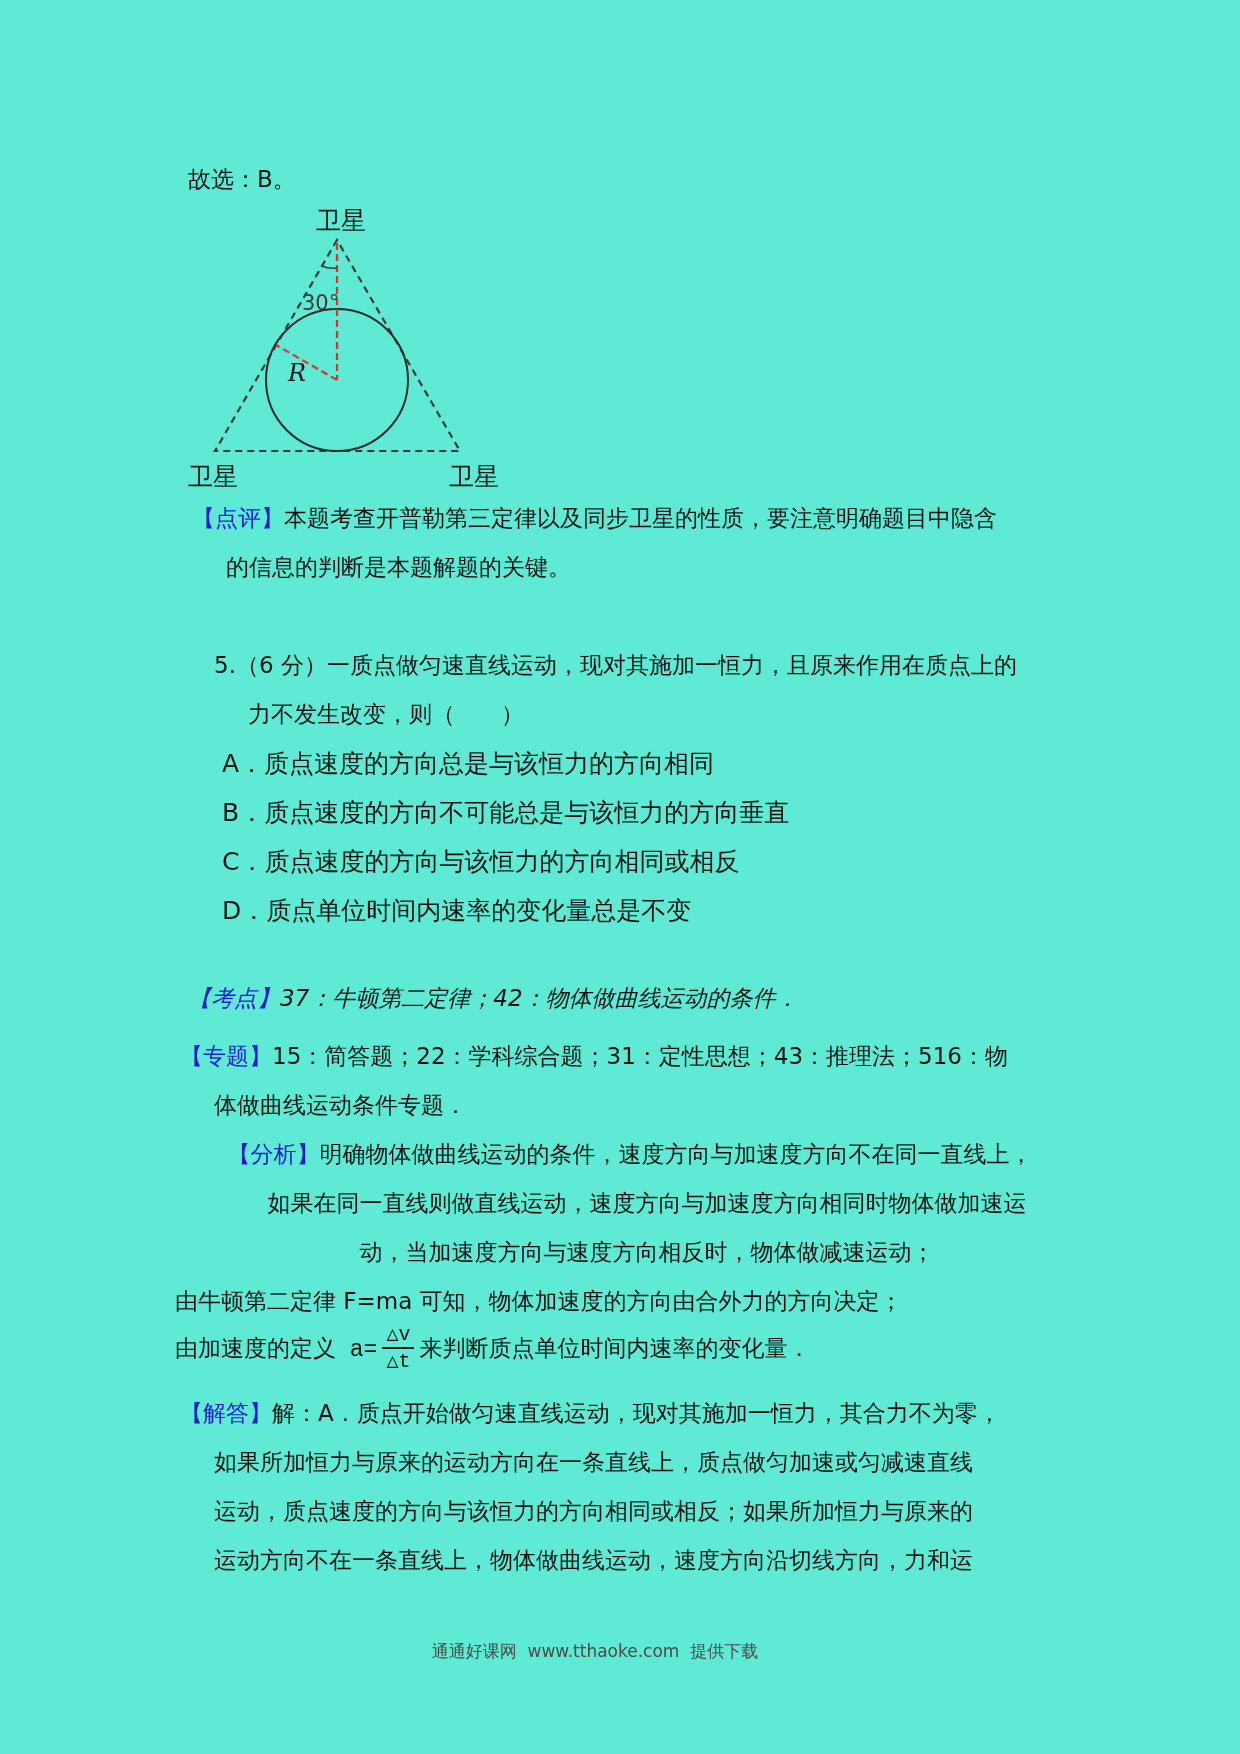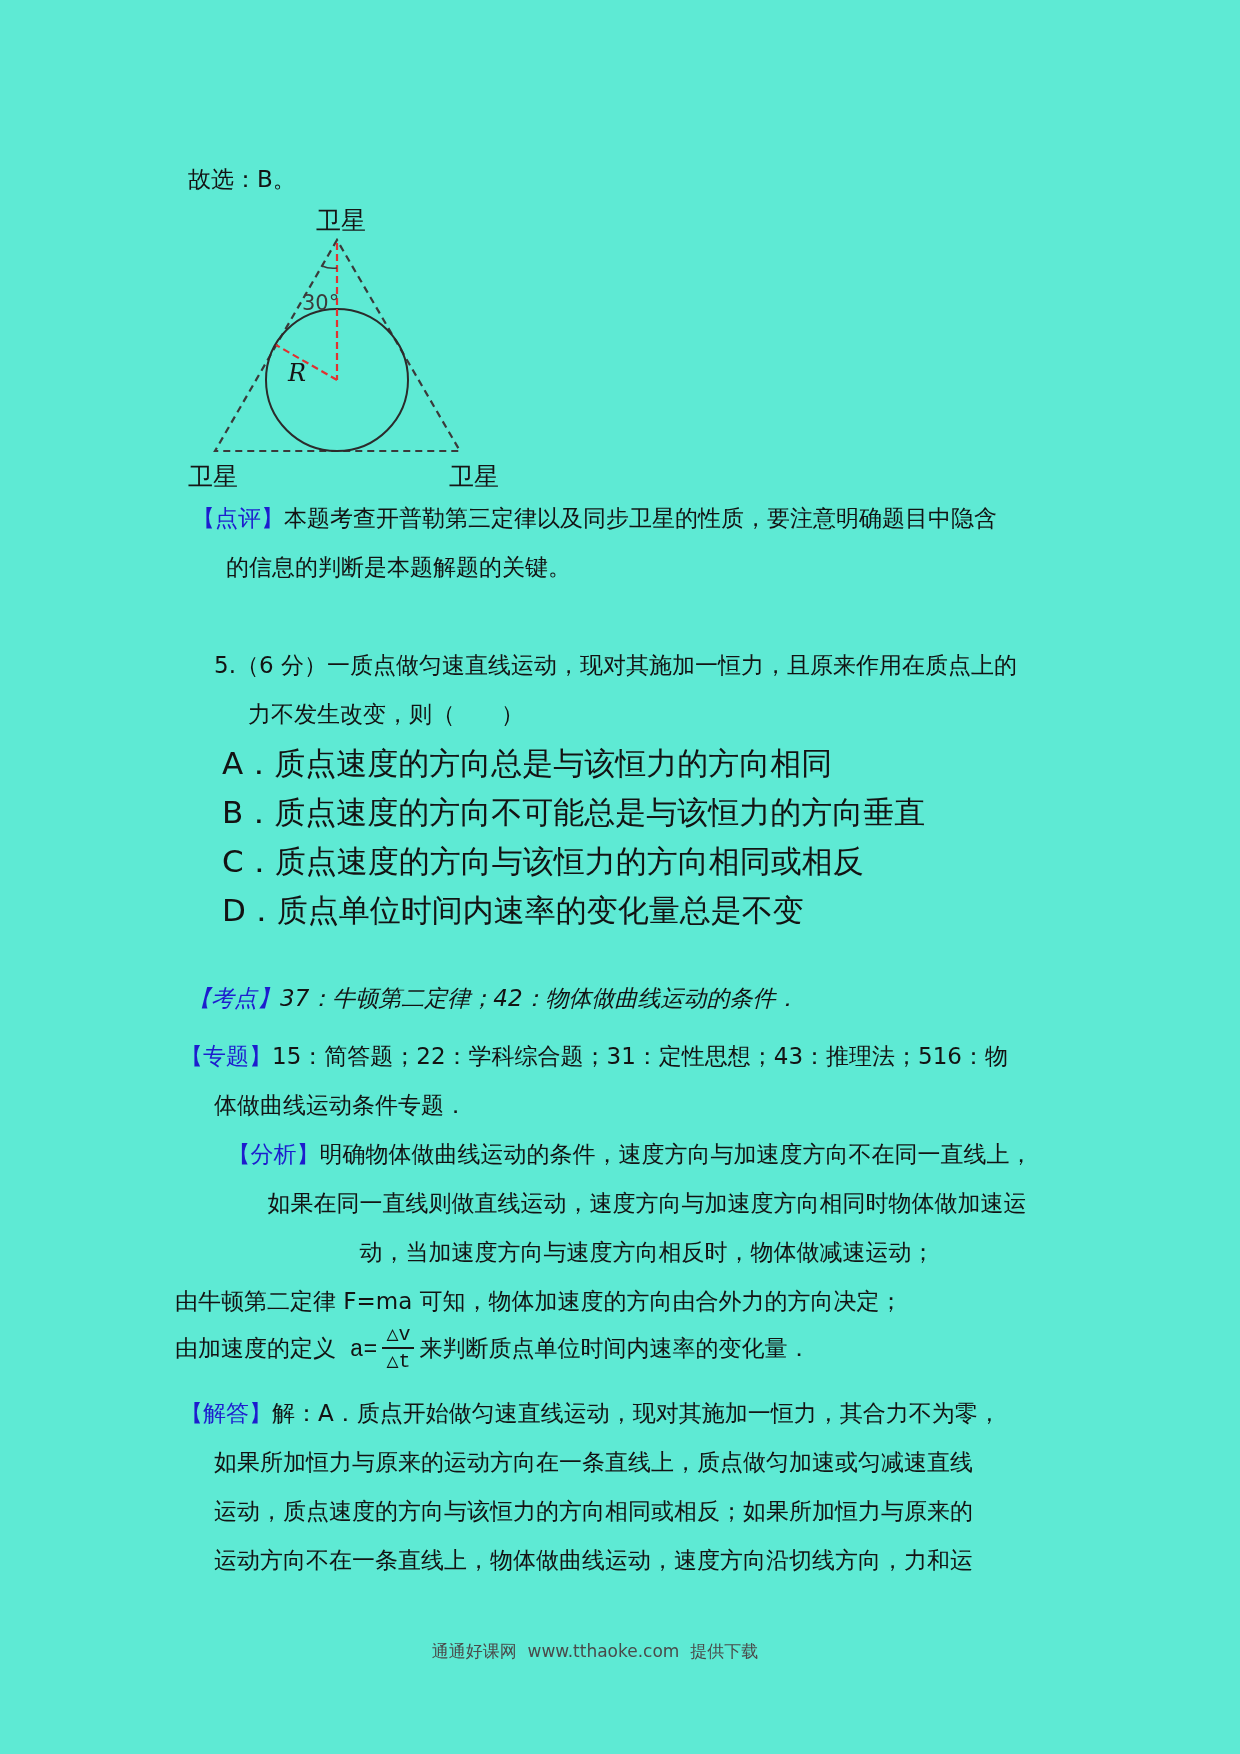--- a/index.html
+++ b/index.html
@@ -7,21 +7,21 @@
   body {
     width:1240px; height:1754px;
     font-family:"DejaVu Sans","Liberation Sans",sans-serif;
     color:#131313;
   }
   .page { position:relative; width:1240px; height:1754px; overflow:hidden; background:#5eead4; }
   .abs { position:absolute; }
   .txt { font-size:23px; line-height:49px; white-space:pre-line; }
   .hang { padding-left:34px; text-indent:-34px; width:884px; }
   .tag { color:var(--tag-blue,#1d1dce); }
-  .options .opt { font-size:31px; line-height:49px; white-space:pre; }
+  .options .opt { font-size:25px; line-height:49px; white-space:pre; }
   .formula-line { display:flex; align-items:center; font-size:23px; height:60px; white-space:pre;font-family:Liberation Mono, monospace; }
   .frac { display:inline-flex; flex-direction:column; align-items:center; font-size:20px; line-height:1.15; margin:0 5px; }
   .frac .num { border-bottom:2px solid #161616; padding:0 4px 1px; }
   .frac .den { padding-top:1px; }
   .footer { font-size:17px; color:#4a4a4a; text-align:center; white-space:pre; }
   .fig-label { font-size:25px; fill:#161616; }
   .fig-angle { font-size:21px; fill:#3c3c3c; }
   .fig-r { font-size:24px; font-style:italic; font-family:"DejaVu Serif","Liberation Serif",serif; fill:#161616; }
   .dash-black { stroke:#3a3a3a; fill:none; }
   .dash-red { stroke:var(--figure-red,#e03131); fill:none; }

